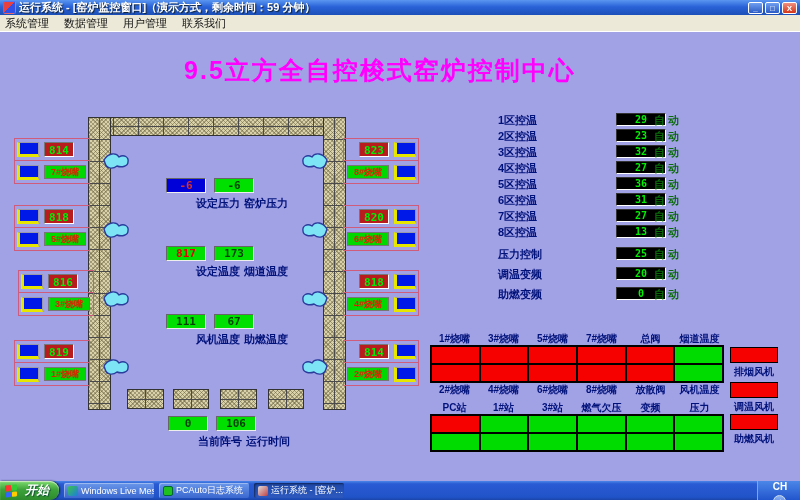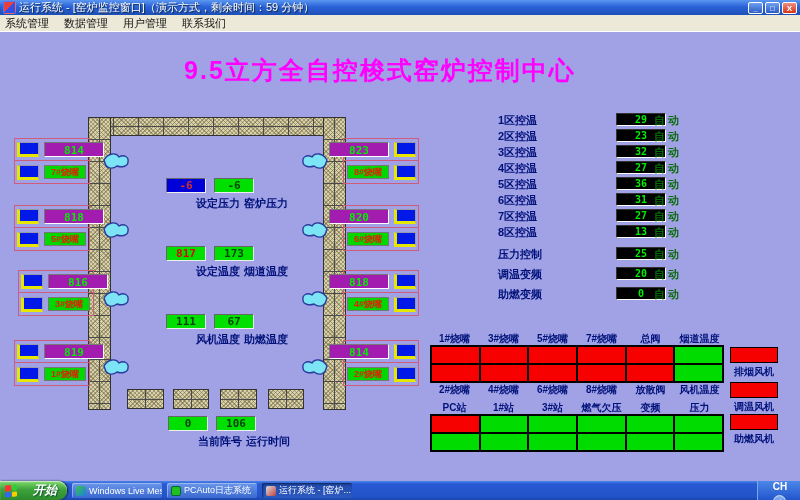--- a/index.html
+++ b/index.html
@@ -5,21 +5,21 @@
   html,body{margin:0;padding:0;}
   .screen{position:relative;width:800px;height:500px;overflow:hidden;
     font-family:"Liberation Sans",sans-serif;background:#a1a1e6;}
 
   
   .titlebar{position:absolute;left:0;top:0;width:800px;height:15px;
     background:linear-gradient(180deg,#5a96f0 0%,#2a63d8 45%,#1c4fb8 100%);
     display:flex;align-items:center;padding:0 3px;box-sizing:border-box;}
   .app-icon{width:11px;height:11px;margin-right:3px;border-radius:2px;flex:0 0 auto;
     background:linear-gradient(135deg,#e84040 0 50%,#3050e8 50% 100%);border:1px solid #fff3;}
-  .title-text{color:#fff;font-weight:normal;font-size:11px;white-space:nowrap;flex:1;
+  .title-text{color:#fff;font-weight:bold;font-size:11px;white-space:nowrap;flex:1;
     line-height:15px;text-shadow:1px 1px 1px #123;overflow:hidden;}
   .win-btns{display:flex;gap:2px;flex:0 0 auto;}
   .wbtn{width:15px;height:12px;border-radius:2px;font-size:8px;font-weight:bold;line-height:11px;
     text-align:center;color:#fff;border:1px solid #fff;box-sizing:border-box;}
   .wbtn.b-min,.wbtn.b-res{background:linear-gradient(#6f9ef0,#2c5cc4);}
   .wbtn.b-close{background:linear-gradient(#f09080,#d43518);}
 
   .menubar{position:absolute;left:0;top:15px;width:800px;height:17px;background:#ece9d8;
     display:flex;align-items:center;gap:15px;padding-left:5px;font-size:11px;color:#111;
     border-bottom:1px solid #fff;box-sizing:border-box;}
@@ -54,21 +54,21 @@
 
   
   .unit{position:absolute;width:76px;height:46px;border:1px solid #cf5c7a;box-sizing:border-box;}
   .u-row{display:flex;align-items:center;height:22px;border-bottom:1px solid #cf5c7a;
     box-sizing:border-box;padding:0 2px;gap:5px;}
   .u-row:last-child{border-bottom:none;}
   .unit.u-right .u-row{flex-direction:row-reverse;}
   .u-ind{width:18px;height:11px;background:#0018e8;flex:0 0 auto;
     border-left:3px solid #e6e600;border-bottom:3px solid #e6e600;
     border-top:1px solid #99a;border-right:1px solid #99a;}
-  .u-num{width:60px;height:15px;background:#a21caf;color:#00ee00;flex:0 0 auto;
+  .u-num{width:30px;height:15px;background:#b91c1c;color:#00ee00;flex:0 0 auto;
     font:bold 11px "DejaVu Sans Mono",monospace;text-align:center;line-height:15px;
     border:1px solid #777;border-bottom-color:#fff;border-right-color:#fff;box-sizing:border-box;}
   .u-name{width:42px;height:14px;background:#00d800;color:#e02000;flex:0 0 auto;
     font-weight:bold;font-size:9px;text-align:center;line-height:13px;
     border:1px solid #777;box-sizing:border-box;white-space:nowrap;overflow:hidden;}
 
   
   .ro-box{position:absolute;width:40px;height:15px;text-align:center;
     font:bold 11px "DejaVu Sans Mono",monospace;line-height:14px;box-sizing:border-box;
     border:1px solid #666;border-right-color:#eee;border-bottom-color:#eee;}
@@ -97,21 +97,21 @@
   .red{background:#f60000;}
   .green{background:#00dc00;}
   .fan-box{position:absolute;left:730px;width:48px;height:16px;border:1px solid #000;box-sizing:border-box;}
   .fan-label{position:absolute;left:724px;width:60px;text-align:center;font-size:10px;
     font-weight:bold;color:#00127a;white-space:nowrap;}
 
   
   .taskbar{position:absolute;left:0;top:481px;width:800px;height:19px;display:flex;align-items:center;
     background:linear-gradient(180deg,#4b87e8 0%,#2a5ad4 15%,#2153c8 85%,#1a45a8 100%);}
   .start{height:19px;background:linear-gradient(180deg,#7edc6e,#3da33a 45%,#2d8a2d);
-    border-radius:0 9px 9px 0;display:flex;align-items:center;gap:16px;padding:0 10px 0 5px;
+    border-radius:0 9px 9px 0;display:flex;align-items:center;gap:8px;padding:0 10px 0 5px;
     box-sizing:border-box;box-shadow:inset 0 1px 1px #cfe8c0,1px 0 2px #123;}
   .start-flag{width:12px;height:12px;display:grid;grid-template-columns:1fr 1fr;grid-template-rows:1fr 1fr;
     gap:1px;transform:skewY(-6deg);}
   .start-flag i{display:block;border-radius:1px;}
   .sf1{background:#f33;} .sf2{background:#3c3;} .sf3{background:#36f;} .sf4{background:#fc0;}
   .start-label{color:#fff;font-weight:bold;font-style:italic;font-size:12px;text-shadow:1px 1px 1px #153;}
   .task-btn{height:15px;margin-left:5px;width:90px;border-radius:2px;display:flex;align-items:center;
     gap:3px;padding:0 4px;box-sizing:border-box;color:#fff;font-size:9px;white-space:nowrap;overflow:hidden;
     background:linear-gradient(180deg,#6a96ea,#3a68cf);box-shadow:inset 1px 1px 0 rgba(255,255,255,.35);}
   .task-btn.active{background:linear-gradient(180deg,#1e48a8,#2e5ac0);box-shadow:inset 1px 1px 2px rgba(0,0,0,.5);}

